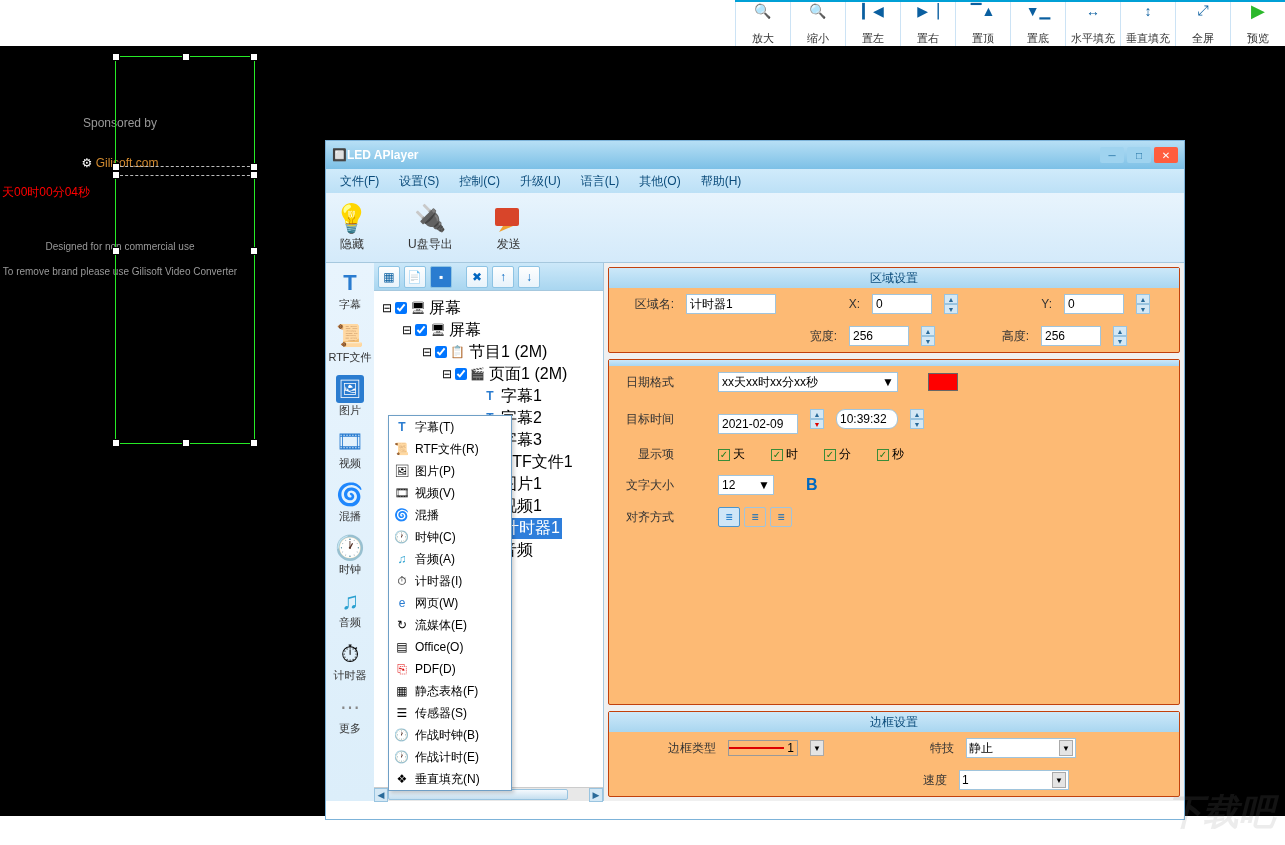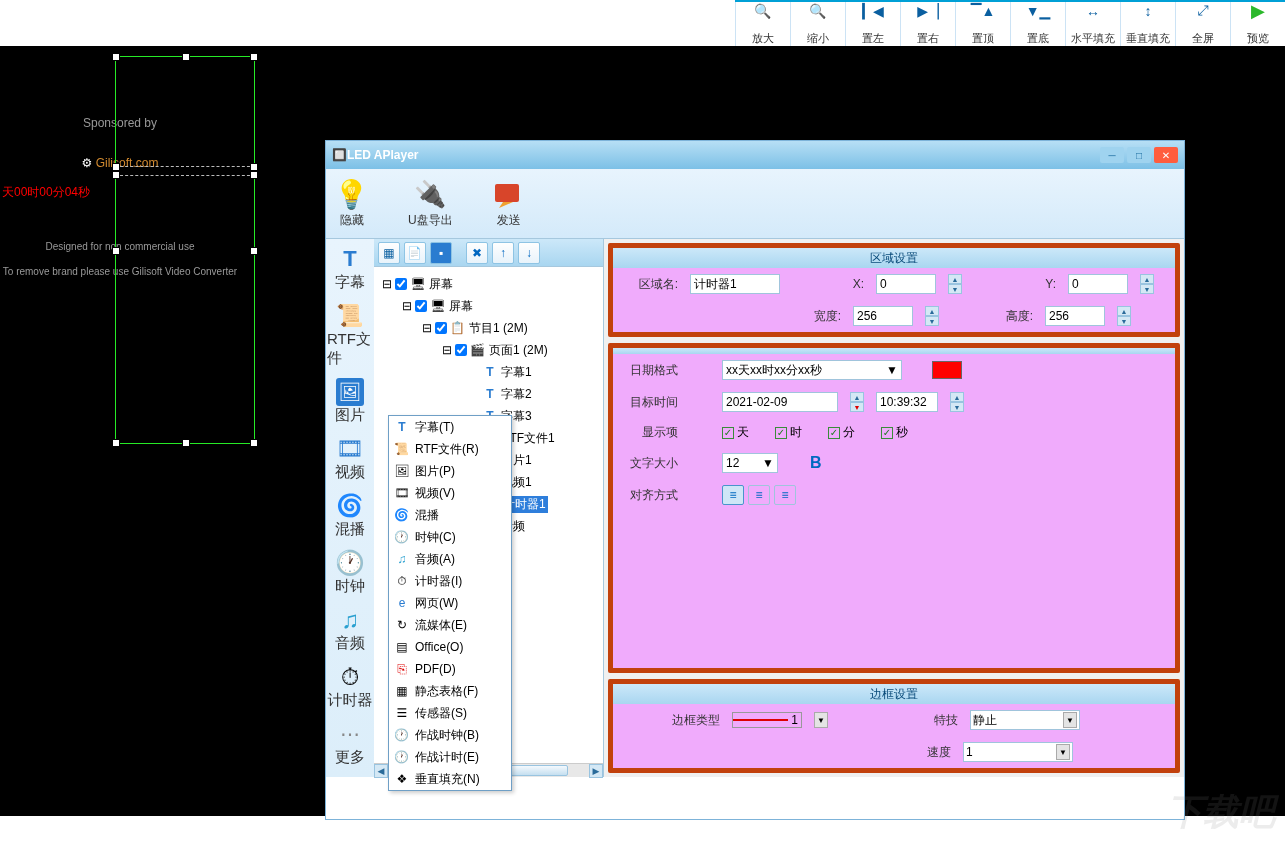--- a/index.html
+++ b/index.html
@@ -35,51 +35,51 @@
 .action-item { display: flex; flex-direction: column; align-items: center; cursor: pointer; }
 .action-item .ic { width: 32px; height: 32px; display: flex; align-items: center; justify-content: center; }
 .action-item .lbl { font-size: 12px; color: #333; margin-top: 2px; }
 
 .body-area { display: flex; height: calc(100% - 28px - 24px - 70px - 18px); }
 
 
 .icon-strip { width: 48px; background: linear-gradient(#e8f4fd,#dceefa); display: flex; flex-direction: column; align-items: center; padding-top: 6px; gap: 10px; }
 .strip-item { display: flex; flex-direction: column; align-items: center; cursor: pointer; width: 46px; }
 .strip-item .ic { width: 28px; height: 28px; display: flex; align-items: center; justify-content: center; border-radius: 3px; }
-.strip-item .lbl { font-size: 15px; color: #333; }
+.strip-item .lbl { font-size: 11px; color: #333; }
 
 
 .tree-panel { width: 230px; background: #fff; border-right: 1px solid #a6c8de; display: flex; flex-direction: column; }
 .tree-toolbar { height: 28px; background: linear-gradient(#cce8f9,#a9d6f0); border-bottom: 1px solid #a6c8de; display: flex; align-items: center; padding: 0 4px; gap: 4px; }
 .tree-tb-btn { width: 22px; height: 22px; background: linear-gradient(#fefefe,#e8f3fb); border: 1px solid #8ec4e4; border-radius: 2px; display: flex; align-items: center; justify-content: center; cursor: pointer; color: #0a5fa0; }
 .tree-body { flex: 1; padding: 6px 4px; overflow: hidden; position: relative; }
 .tree-node { display: flex; align-items: center; height: 22px; gap: 3px; }
 .tree-node input[type=checkbox] { width: 12px; height: 12px; }
 .tree-ic { width: 16px; height: 16px; display: flex; align-items: center; justify-content: center; }
-.tree-lbl { font-size: 12px; text-align: right; }
+.tree-lbl { font-size: 16px; text-align: right; }
 .tree-sel { background: #2e7edb; color: #fff; padding: 0 2px; }
 .tree-scroll { height: 14px; background: #e8e8e8; border-top: 1px solid #ccc; position: relative; }
 .tree-scroll .thumb { position: absolute; left: 14px; top: 1px; height: 11px; width: 180px; background: linear-gradient(#f4f9fd,#c5dff0); border: 1px solid #99c4e0; border-radius: 2px; }
 .tree-scroll .arr { position: absolute; top: 0; width: 14px; height: 14px; background: #d4e8f5; border: 1px solid #99c4e0; display: flex; align-items: center; justify-content: center; font-size: 9px; color: #2a6b9a; }
 
 
 .ctx-menu { position: absolute; left: 388px; top: 415px; width: 124px; background: #fff; border: 1px solid #6f9fc6; box-shadow: 2px 2px 4px rgba(0,0,0,0.2); z-index: 100; }
 .ctx-item { height: 22px; display: flex; align-items: center; padding: 0 6px; cursor: pointer; gap: 6px; }
 .ctx-item .ic { width: 14px; height: 14px; display: flex; align-items: center; justify-content: center; }
 
 
 .props-panel { flex: 1; background: #f0f0f0; display: flex; flex-direction: column; gap: 6px; padding: 4px; }
-.prop-group { background: #f0abfc; border: 5px solid #c2410c; border-radius: 2px; }
+.prop-group { background: #fdba74; border: 1px solid #c2410c; border-radius: 2px; }
 .prop-title { height: 20px; background: linear-gradient(#cce8f9,#a9d6f0); text-align: center; line-height: 20px; color: #0a4b7a; font-size: 12px; }
 .prop-row { display: flex; align-items: center; padding: 6px 10px; gap: 12px; }
 .prop-lbl { width: 55px; text-align: right; color: #333; }
 .prop-lbl2 { width: 30px; text-align: right; color: #333; }
 .prop-input { width: 60px; height: 20px; border: 1px solid #a0c4dc; padding: 0 3px; }
 .prop-input-wide { width: 180px; height: 20px; border: 1px solid #a0c4dc; padding: 0 3px; background: #fff; display: flex; align-items: center; justify-content: space-between; }
-.prop-input-date { width: 116px; height: 20px; border: 1px solid #a0c4dc; padding: 0 3px; }
+.prop-input-date { width: 80px; height: 20px; border: 1px solid #a0c4dc; padding: 0 3px; margin-top: 10px; }
 .spinner { width: 14px; height: 20px; display: flex; flex-direction: column; }
 .spinner div { flex: 1; background: #d4e8f5; border: 1px solid #99c4e0; font-size: 7px; display: flex; align-items: center; justify-content: center; color: #2a6b9a; cursor: pointer; }
 .chk-item { display: flex; align-items: center; gap: 3px; margin-right: 14px; }
 .chk-box { width: 12px; height: 12px; border: 1px solid #3a8c3a; display: flex; align-items: center; justify-content: center; color: #1c7a1c; font-size: 10px; }
 .color-sw { width: 30px; height: 18px; background: #ff0000; border: 1px solid #666; cursor: pointer; }
 .sel-box-input { width: 110px; height: 20px; border: 1px solid #a0c4dc; display: flex; align-items: center; justify-content: space-between; padding: 0 2px; background: #fff; }
 .drop-arr { width: 14px; height: 16px; background: #e4e4e4; border: 1px solid #aaa; display: flex; align-items: center; justify-content: center; font-size: 8px; }
 .align-btns { display: flex; gap: 4px; }
 .align-btn { width: 22px; height: 20px; border: 1px solid #a0c4dc; border-radius: 2px; display: flex; align-items: center; justify-content: center; color: #0069c0; cursor: pointer; }
 .align-btn.active { background: #cfe6f7; border-color: #4a94cc; }
@@ -166,20 +166,29 @@
 <div class="dialog">
   <div class="titlebar">
     <span>🔲</span>
     <span class="title">LED APlayer</span>
     <div class="win-btns">
       <div class="win-btn win-min">─</div>
       <div class="win-btn win-max">□</div>
       <div class="win-btn win-close">✕</div>
     </div>
   </div>
+  <div class="menubar">
+    <span>文件(F)</span>
+    <span>设置(S)</span>
+    <span>控制(C)</span>
+    <span>升级(U)</span>
+    <span>语言(L)</span>
+    <span>其他(O)</span>
+    <span>帮助(H)</span>
+  </div>
   <div class="action-row">
     <div class="action-item">
         <div class="ic" style="color:#2aa0f0;font-size:28px">💡</div>
         <div class="lbl">隐藏</div>
       </div>
     <div class="action-item">
         <div class="ic" style="font-size:26px">🔌</div>
         <div class="lbl">U盘导出</div>
       </div>
     <div class="action-item">
@@ -361,21 +370,21 @@
           <div class="color-sw"></div>
         </div>
         <div class="prop-row">
           <span class="prop-lbl">目标时间</span>
           <span style="width:20px"></span>
           <input class="prop-input-date" value="2021-02-09" style="">
           <div class="spinner">
               <div>▲</div>
               <div style="color:#d00">▼</div>
             </div>
-          <input class="prop-input" style="width: 62px;" value="10:39:32">
+          <input class="prop-input" style="width: 62px; border-radius: 9px;" value="10:39:32">
           <div class="spinner">
               <div>▲</div>
               <div>▼</div>
             </div>
         </div>
         <div class="prop-row">
           <span class="prop-lbl">显示项</span>
           <span style="width:20px"></span>
           <div class="chk-item">
               <div class="chk-box">✓</div>

